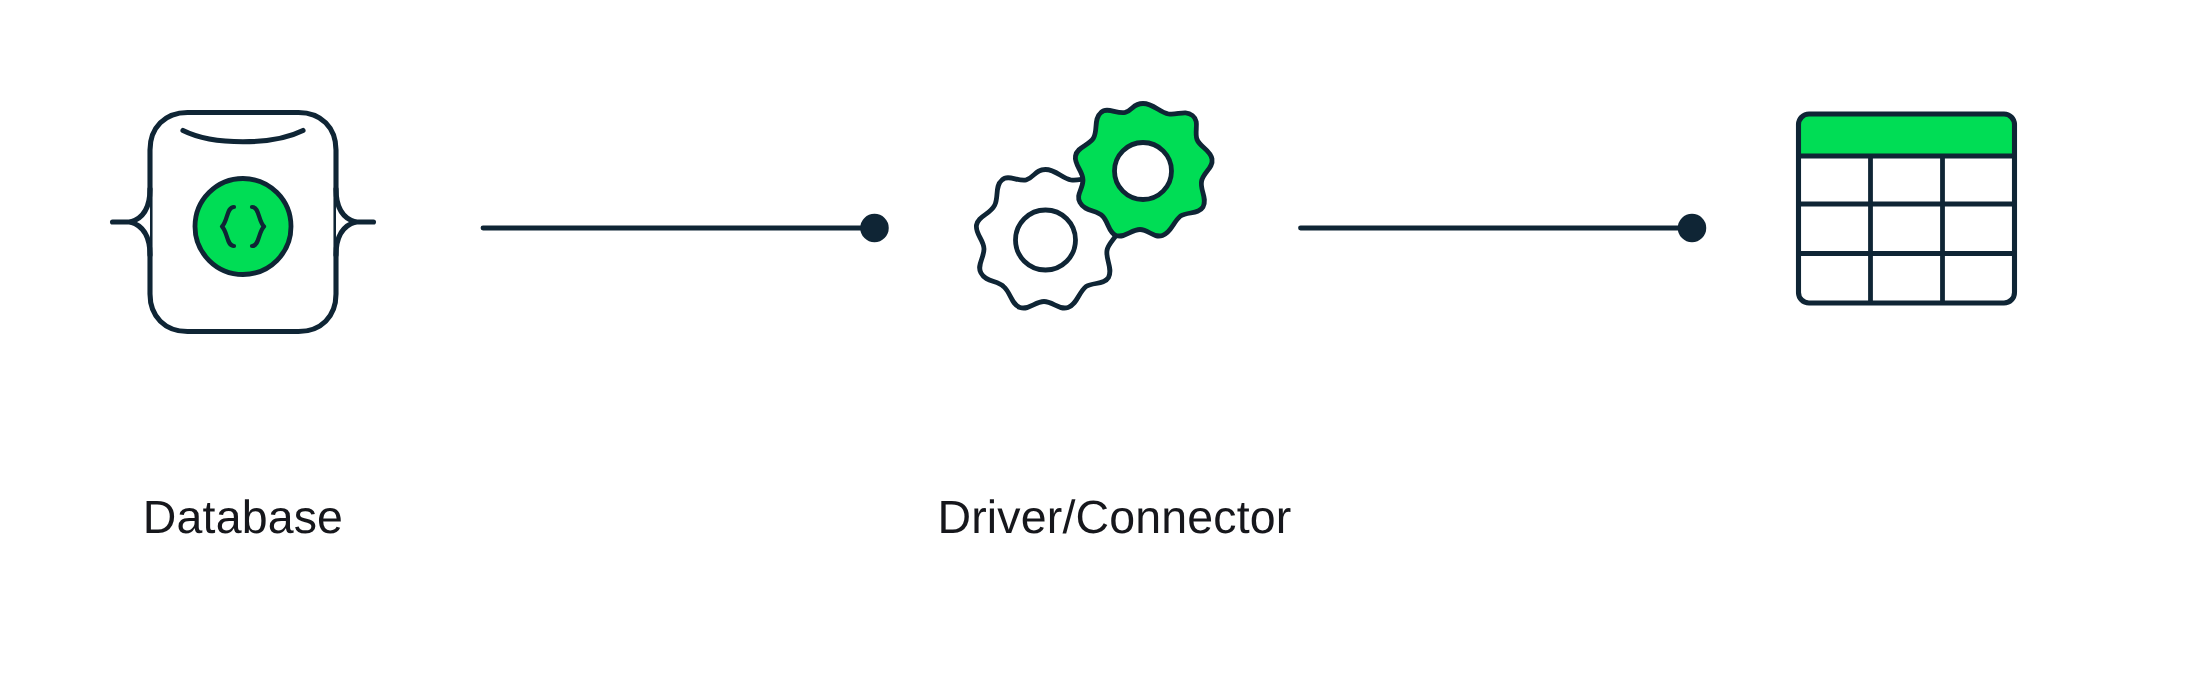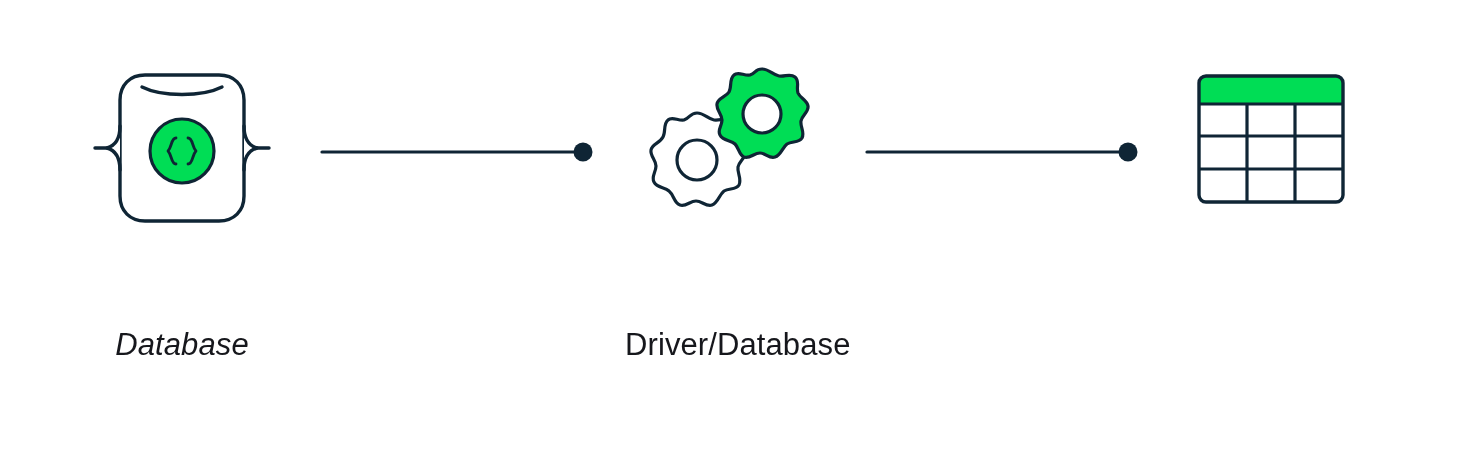--- a/index.html
+++ b/index.html
@@ -36,21 +36,21 @@
     top: 325px;
     font-family: "Liberation Sans", sans-serif;
     font-size: 31px;
     font-weight: 400;
     letter-spacing: 0.1px;
     color: #16171c;
     white-space: nowrap;
     line-height: 40px;
   }
   
-  #stage-database  { left: 72px;   width: 220px; font-style: italic; }
+  #stage-database  { left: 52px;   width: 220px; }
   #stage-driver    { left: 625px;  width: 200px; }
   #stage-bitool    { left: 1188px; width: 170px; }
 
   #stage-database .stage-icon  { left: 20px; top: 58px; }
   #stage-driver   .stage-icon  { left: 10px; top: 60px; }
   #stage-bitool   .stage-icon  { left: 7px;  top: 72px; }
 
   .connector {
     position: absolute;
     top: 120px;
@@ -154,21 +154,21 @@
                    C -45,13 -40,9 -40,3
                    C -40,-3 -46,-7 -45,-13
                    C -44,-19 -36,-20 -33,-25
                    C -30,-30 -33,-38 -28,-42
                    C -24,-46 -18,-41 -12,-42
                    C -6,-44 -7,-48 0,-48 Z" fill="#00dd55" stroke="#0f2535" stroke-width="3.2" stroke-linejoin="round"></path>
           <circle cx="0" cy="-3" r="19" fill="#ffffff" stroke="#0f2535" stroke-width="3.2"></circle>
         </g>
       </svg>
     </div>
-    <div class="stage-label">Driver/Database</div>
+    <div class="stage-label">Driver/Connector</div>
   </div>
 
   <div class="connector" id="connector-2">
     <svg width="280" height="64" viewBox="0 0 280 64" xmlns="http://www.w3.org/2000/svg">
       <line x1="4" y1="32" x2="262" y2="32" stroke="#0f2535" stroke-width="3.2" stroke-linecap="round"></line>
       <circle cx="265" cy="32" r="9.5" fill="#0f2535"></circle>
     </svg>
   </div>
 
   <div class="stage" id="stage-bitool">

